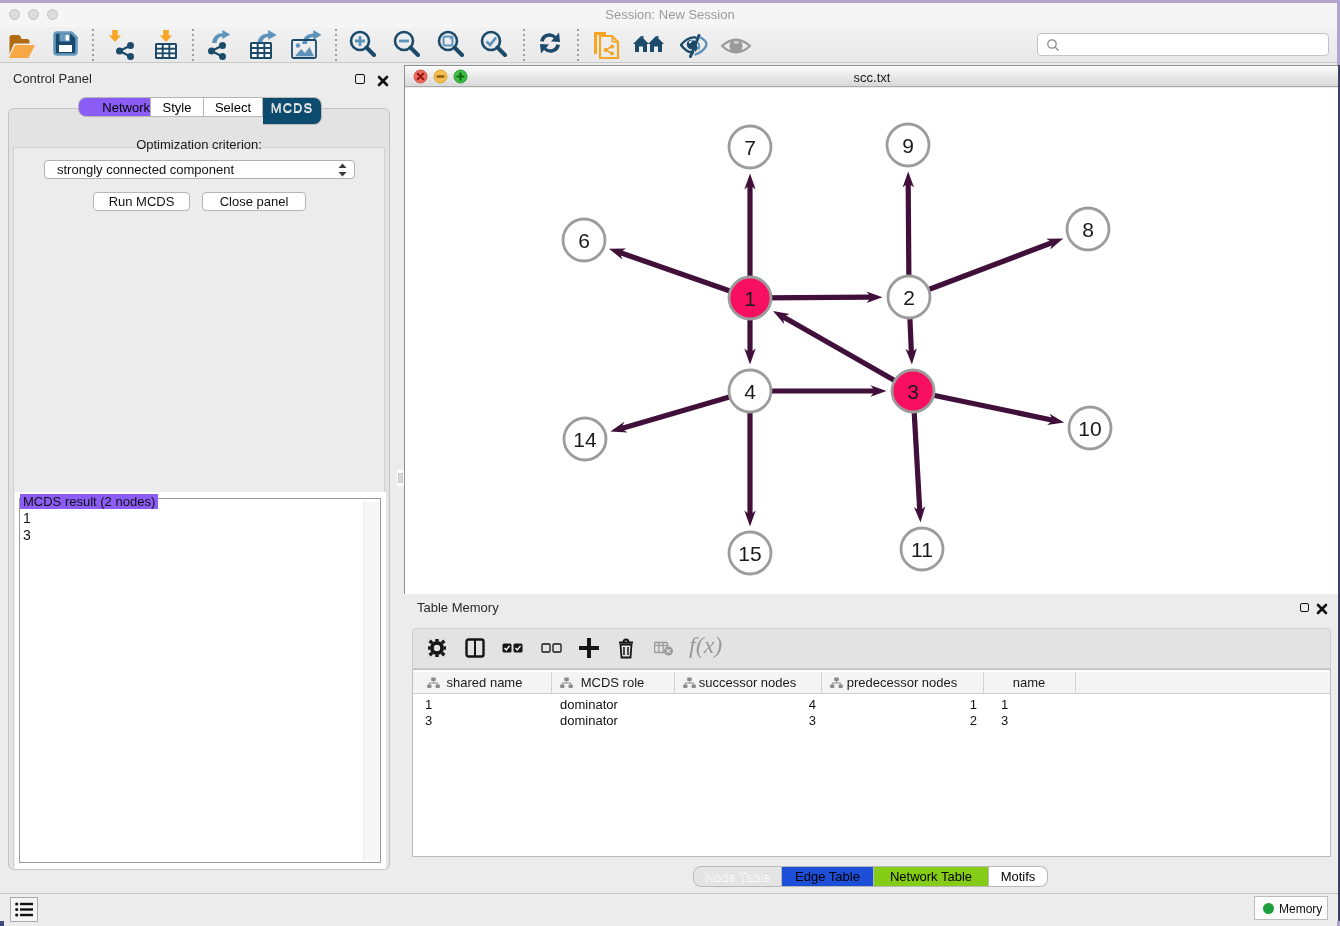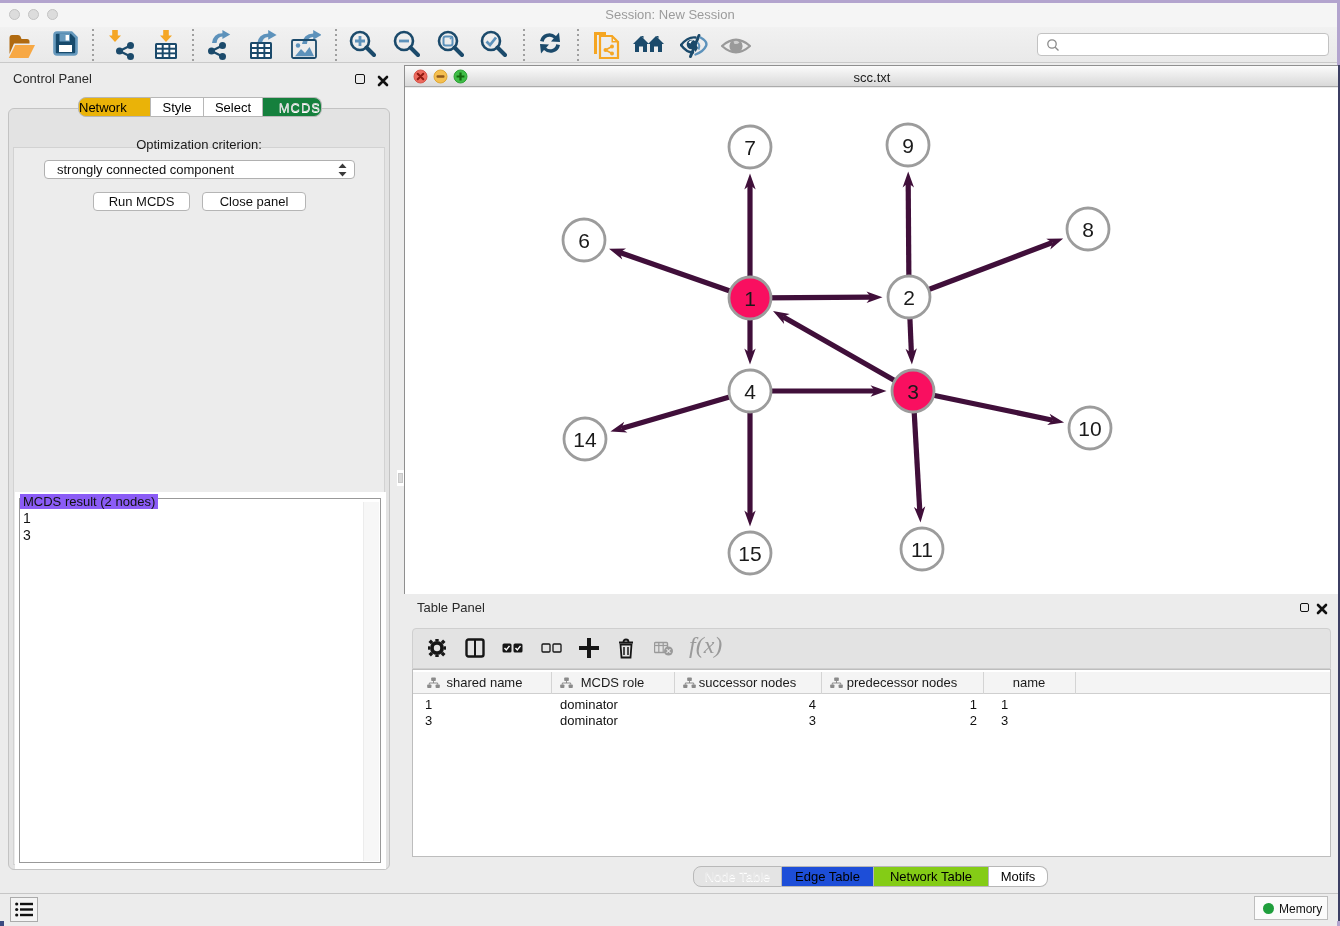--- a/index.html
+++ b/index.html
@@ -171,24 +171,24 @@
 <div class="abs" style="left:13px;top:71px;font-size:13px;color:#2a2a2a">Control Panel</div>
 <div class="abs" style="left:355px;top:74px;width:10px;height:10px;border:1.5px solid #111;border-radius:2px"></div>
 <svg class="abs" style="left:377px;top:75px" width="12" height="12" viewBox="0 0 12 12">
     <path d="M2 2 L10 10 M10 2 L2 10" stroke="#111" stroke-width="2.6" stroke-linecap="round"></path>
   </svg>
 
 <div class="abs" style="left:8px;top:108px;width:382px;height:762px;background:#e3e3e3;border:1px solid #c3c3c3;border-radius:6px"></div>
 <div class="abs" style="left:13px;top:147px;width:372px;height:718px;background:#ececec;border:1px solid #d2d2d2"></div>
 
 <div class="abs" style="left:78px;top:97px;height:20px;font-size:13px">
-  <div class="abs" style="left:0;top:0;width:73px;height:20px;background:#eab308;border:1px solid #b7b7b7;border-radius:8px 0 0 8px;text-align:left;line-height:19px;color:#000">Network</div>
+  <div class="abs" style="left:0;top:0;width:73px;height:20px;background:#8b5cf6;border:1px solid #b7b7b7;border-radius:8px 0 0 8px;text-align:right;line-height:19px;color:#000">Network</div>
   <div class="abs" style="left:73px;top:0;width:53px;height:20px;background:#fff;border:1px solid #b7b7b7;border-left:none;text-align:center;line-height:19px;color:#000">Style</div>
   <div class="abs" style="left:126px;top:0;width:59px;height:20px;background:#fff;border:1px solid #b7b7b7;border-left:none;text-align:center;line-height:19px;color:#000">Select</div>
-  <div class="abs" style="left:185px;top:0;width:59px;height:20px;background:#15803d;border:1px solid #b9b9b9;border-left:none;border-radius:0 8px 8px 0;text-align:right;line-height:19px;color:#d8d8d8;text-shadow:0 1px 0 #fff;letter-spacing:1px">MCDS</div>
+  <div class="abs" style="left:185px;top:0;width:59px;height:28px;background:#0c4a6e;border:1px solid #b9b9b9;border-left:none;border-radius:0 8px 8px 0;text-align:center;line-height:19px;color:#d8d8d8;text-shadow:0 1px 0 #fff;letter-spacing:1px">MCDS</div>
 </div>
 
 <div class="abs" style="left:0;top:137px;width:398px;text-align:center;font-size:13px;color:#1a1a1a">Optimization criterion:</div>
 <div class="abs" style="left:44px;top:160px;width:311px;height:19px;background:#fff;border:1px solid #b0b0b0;border-radius:4px;font-size:13px;line-height:17px;color:#111;padding-left:12px">strongly connected component
   <svg width="11" height="14" style="position:absolute;right:6px;top:2px" viewBox="0 0 11 14">
       <path d="M5.5 0.5 L9.5 5 L1.5 5 Z" fill="#3a3a3a"></path>
       <path d="M5.5 13.5 L9.5 9 L1.5 9 Z" fill="#3a3a3a"></path>
     </svg>
 </div>
 <div class="abs" style="left:93px;top:192px;width:97px;height:19px;background:#fff;border:1px solid #b5b5b5;border-radius:4px;font-size:13px;text-align:center;line-height:17px;color:#111">Run MCDS</div>
@@ -271,21 +271,21 @@
 <text x="345" y="310.5" text-anchor="middle">4</text>
 <text x="508" y="310.5" text-anchor="middle">3</text>
 <text x="180" y="358.5" text-anchor="middle">14</text>
 <text x="685" y="347.5" text-anchor="middle">10</text>
 <text x="345" y="472.5" text-anchor="middle">15</text>
 <text x="517" y="468.5" text-anchor="middle">11</text>
       </svg>
   </div>
 </div>
 
-<div class="abs" style="left:417px;top:600px;font-size:13px;color:#2a2a2a">Table Panel</div>
+<div class="abs" style="left:417px;top:600px;font-size:13px;color:#2a2a2a">Table Memory</div>
 <div class="abs" style="left:1300px;top:603px;width:9px;height:9px;border:1.5px solid #111;border-radius:2px"></div>
 <svg class="abs" style="left:1316px;top:603px" width="12" height="12" viewBox="0 0 12 12">
     <path d="M2 2 L10 10 M10 2 L2 10" stroke="#111" stroke-width="2.6" stroke-linecap="round"></path>
   </svg>
 
 <div class="abs" id="tbar" style="left:412px;top:628px;width:919px;height:41px;background:#e3e3e3;border:1px solid #cfcfcf;border-radius:4px 4px 0 0">
     <svg class="abs" style="left:15px;top:10px" width="18" height="18" viewBox="0 0 18 18">
       <rect x="15.9" y="7.3" width="3.4" height="3.4" fill="#161616" transform="rotate(0 17.6 9.0)"></rect>
       <rect x="13.4" y="13.4" width="3.4" height="3.4" fill="#161616" transform="rotate(45 15.1 15.1)"></rect>
       <rect x="7.3" y="15.9" width="3.4" height="3.4" fill="#161616" transform="rotate(90 9.0 17.6)"></rect>

